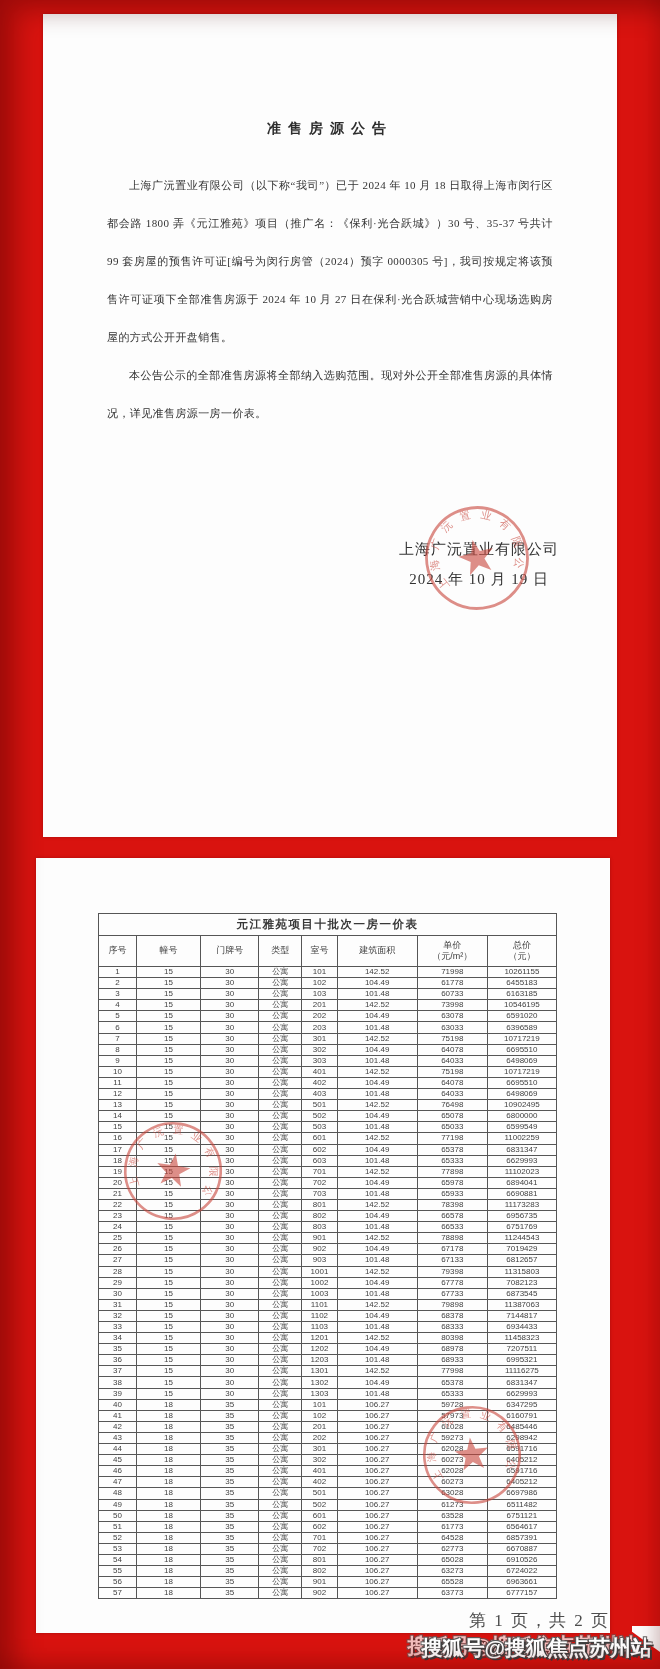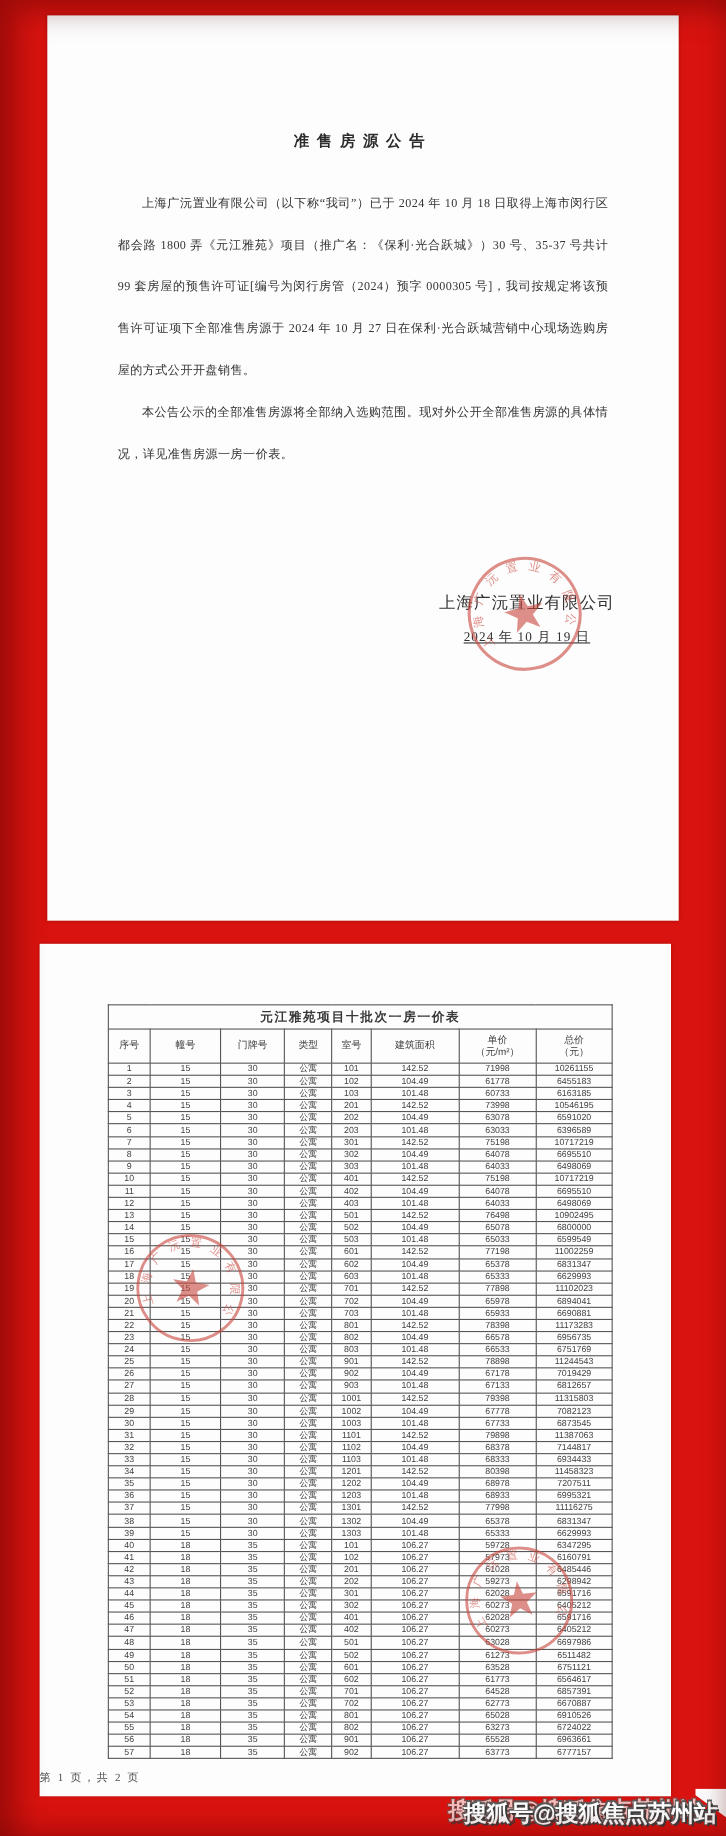--- a/index.html
+++ b/index.html
@@ -20,21 +20,21 @@
   .doc-title{
     text-align:center;font-size:14px;font-weight:600;color:#2d2d2d;
     letter-spacing:7px;margin:0 0 28px 0;
   }
   .para{
     margin:0 64px;text-indent:2em;text-align:justify;
     font-size:11px;line-height:38px;color:#333;letter-spacing:.4px;
   }
   .sig-block{position:absolute;right:58px;top:520px;text-align:center;color:#333;}
   .sig-company{font-size:15px;line-height:30px;letter-spacing:1px;}
-  .sig-date{font-size:12px;line-height:30px;letter-spacing:1px;text-decoration:underline;}
+  .sig-date{font-size:15px;line-height:30px;letter-spacing:1px;}
 
   
   svg.seal{position:absolute;opacity:.6;}
   .seal-ring{fill:none;stroke:#c8463c;stroke-width:3;}
   .seal-star{fill:#c8463c;}
   .seal-text{font-size:11.5px;fill:#c8463c;font-family:"Liberation Serif","DejaVu Serif",serif;letter-spacing:1px;}
   .seal-p1{left:378px;top:488px;width:112px;height:112px;transform:rotate(-14deg);}
   .seal-t1{left:84px;top:260px;width:106px;height:106px;transform:rotate(9deg);}
   .seal-t2{left:383px;top:544px;width:106px;height:106px;transform:rotate(-7deg);}
 
@@ -55,22 +55,22 @@
   }
   .tbl-head th{
     height:30px;font-size:9px;font-weight:500;line-height:1.25;
     white-space:pre-line;color:#3c3c3c;
   }
   .price-table tbody td{height:10.1px;font-size:8px;line-height:10px;}
   col.c1{width:8.3%} col.c2{width:14%} col.c3{width:12.7%} col.c4{width:9.4%}
   col.c5{width:7.7%} col.c6{width:17.5%} col.c7{width:15.3%} col.c8{width:15.1%}
 
   .tbl-footer{
-    position:absolute;left:0;top:751px;width:100%;text-align:left;
-    font-size:10px;color:#4d4d4d;letter-spacing:2px;
+    position:absolute;left:0;top:751px;width:100%;text-align:right;
+    font-size:17px;color:#4d4d4d;letter-spacing:2px;
   }
 
   
   .corner-wedge{
     position:absolute;right:0;top:1626px;width:28px;height:26px;background:#fdfdfd;
     clip-path:polygon(0 0,100% 0,100% 100%,0 22%);
   }
 
   
   .watermark{position:absolute;left:0;top:1630px;width:656px;height:36px;pointer-events:none;}

